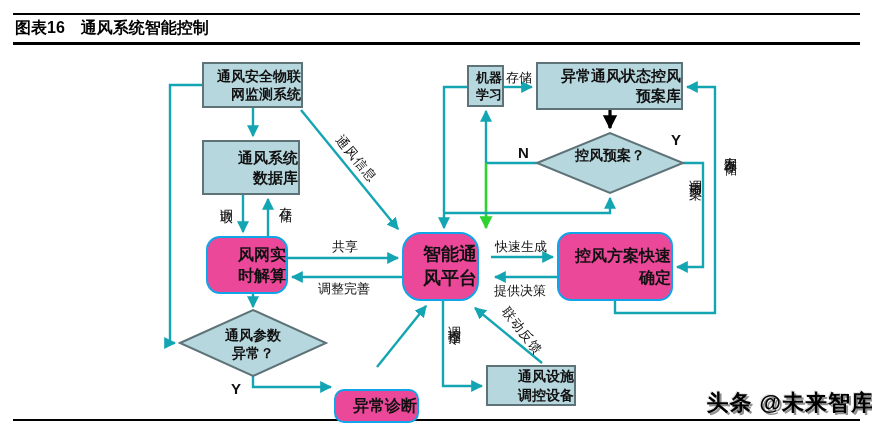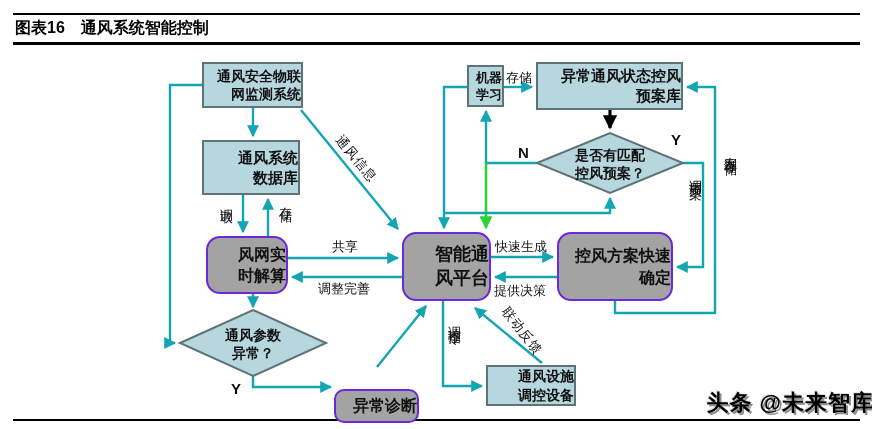--- a/index.html
+++ b/index.html
@@ -10,21 +10,21 @@
   .watermark{position:absolute;right:6px;top:388px;font-size:22px;font-weight:bold;letter-spacing:1px;
              color:#000000;text-shadow:2px 2px 0 #8e8e8e,-1px -1px 0 #e2e2e2;}
   svg{position:absolute;left:0;top:0;}
   .edge{fill:none;stroke:#14a5b3;stroke-width:2.4px;}
   .edge-green{fill:none;stroke:#2fd32f;stroke-width:2.6px;}
   .edge-black{fill:none;stroke:#000;stroke-width:3.2px;}
   .dshape{fill:#b7d7de;stroke:#5e7378;stroke-width:2px;}
   .node{position:absolute;display:flex;flex-direction:column;align-items:flex-end;justify-content:center;
         text-align:center;box-sizing:border-box;font-weight:bold;line-height:1.32;}
   .blue{background:#b7d7de;border:2px solid #5e7378;}
-  .pink{background:#a3a3a3;border:2px solid #6d28d9;border-radius:14px;}
+  .pink{background:#ec4899;border:2px solid #0ea5e9;border-radius:14px;}
   .dlabel{position:absolute;text-align:center;font-weight:bold;font-size:14px;line-height:1.25;}
   .elabel{position:absolute;font-size:13px;color:#101010;white-space:nowrap;}
   .vert{writing-mode:vertical-rl;letter-spacing:2px;}
   .nybold{font-weight:bold;font-size:15px;}
   .rot{text-align:center;letter-spacing:1px;}
 </style>
 </head>
 <body>
 
 <div id="canvas">
@@ -87,21 +87,21 @@
 
   <div class="node pink" style="left:206px;top:236px;width:82px;height:58px;font-size:16px;">
     <span>风网实</span>
     <span>时解算</span>
   </div>
 
   <div class="node pink" style="left:334px;top:389px;width:85px;height:34px;font-size:16px;border-radius:10px;">
     <span>异常诊断</span>
   </div>
 
-  <div class="node pink" style="left:402px;top:232px;width:89px;height:69px;font-size:18px;">
+  <div class="node pink" style="left:402px;top:232px;width:77px;height:69px;font-size:18px;border-radius:19px;">
     <span>智能通</span>
     <span>风平台</span>
   </div>
 
   <div class="node blue" style="left:467px;top:65px;width:37px;height:42px;font-size:13px;">
     <span>机器</span>
     <span>学习</span>
   </div>
 
   <div class="node blue" style="left:536px;top:62px;width:147px;height:48px;font-size:15px;">
@@ -117,21 +117,20 @@
   <div class="node blue" style="left:486px;top:365px;width:90px;height:41px;font-size:14px;">
     <span>通风设施</span>
     <span>调控设备</span>
   </div>
 
   <div class="dlabel" style="left:190px;top:327px;width:126px;">
     <div>通风参数</div>
     <div>异常？</div>
   </div>
   <div class="dlabel" style="left:547px;top:147px;width:126px;">
-    <div>是否有匹配</div>
     <div>控风预案？</div>
   </div>
 
   <div class="elabel vert" style="left:217px;top:199px;">调取</div>
   <div class="elabel vert" style="left:276px;top:197px;">存储</div>
   <div class="elabel" style="left:332px;top:238px;">共享</div>
   <div class="elabel" style="left:318px;top:280px;">调整完善</div>
   <div class="elabel rot" style="left:318px;top:150px;width:76px;transform:rotate(50deg);">通风信息</div>
   <div class="elabel" style="left:506px;top:69px;">存储</div>
   <div class="elabel nybold" style="left:518px;top:144px;">N</div>

